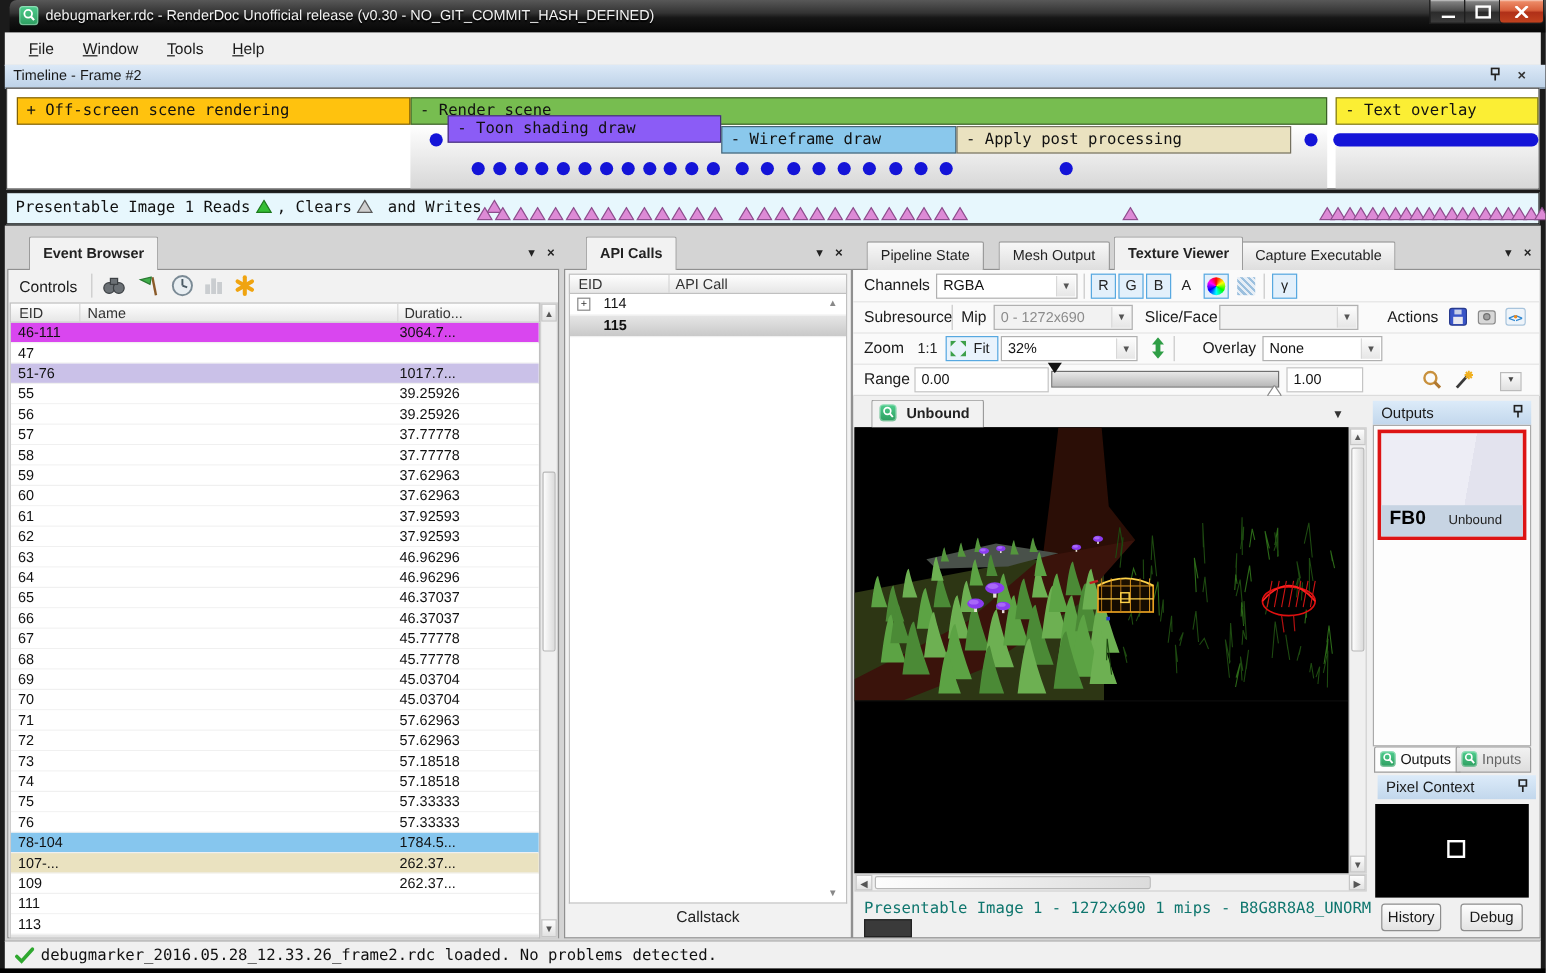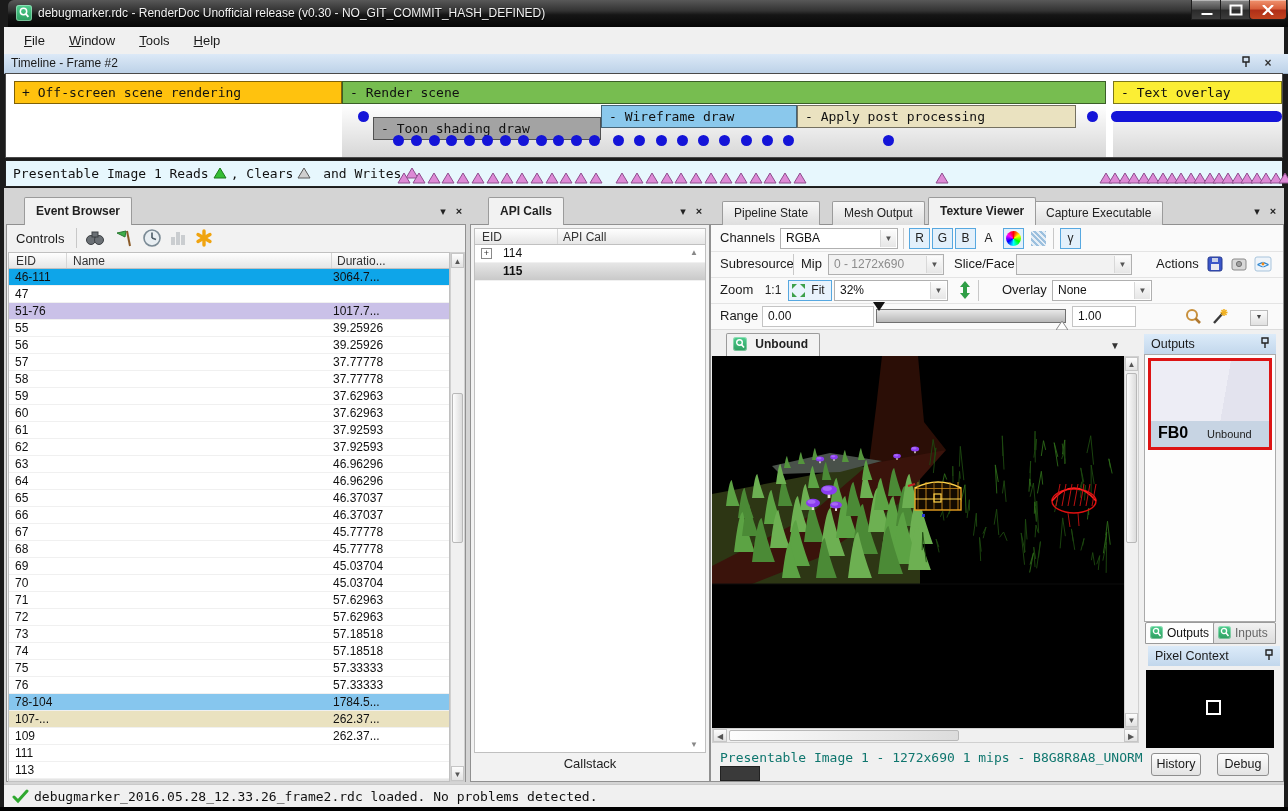--- a/index.html
+++ b/index.html
@@ -60,21 +60,21 @@
   .colline{position:absolute;top:0;bottom:0;width:1px;background:#d6d6d6;}
   #ev-rows{overflow:hidden;background:#fff;border:1px solid #c0c0c0;border-top:none;box-sizing:border-box;}
   .ev-row{position:relative;height:16px;border-bottom:1px solid #f0f0f0;background:#fff;}
   .ev-row .eid{position:absolute;left:6px;top:1px;width:50px;font-size:12px;white-space:nowrap;}
   .ev-row .nm{position:absolute;left:58px;right:72px;top:1px;font-size:12px;white-space:nowrap;overflow:hidden;}
   .ev-row .dur{position:absolute;left:324px;top:1px;width:66px;font-size:12px;white-space:nowrap;}
   .guide{position:absolute;top:0;bottom:0;width:5px;}
   .g-green{background:#6fbe4f;} .g-purple{background:#b9aae2;} .g-tan{background:#dccf98;}
   .expbox{position:absolute;top:3px;width:9px;height:9px;background:#fff;border:1px solid #888;
     font-size:9px;line-height:8px;text-align:center;color:#333;}
-  .bg-green{background:#0ea5e9;} .bg-purple{background:#cac1e8;} .bg-blue{background:#86c6ee;}
+  .bg-green{background:#d946ef;} .bg-purple{background:#cac1e8;} .bg-blue{background:#86c6ee;}
   .bg-tan{background:#eae2c0;}
   .bg-sel{background:linear-gradient(#e6e6e6,#c9c9c9);}
   
   .sb{position:absolute;background:#f0f0f0;border:1px solid #d0d0d0;box-sizing:border-box;}
   .sbbtn{position:absolute;background:linear-gradient(#fdfdfd,#e2e2e2);border:1px solid #c6c6c6;
     box-sizing:border-box;color:#555;font-size:8px;text-align:center;}
   .sbthumb{position:absolute;background:linear-gradient(90deg,#fdfdfd,#dcdcdc);border:1px solid #b8b8b8;
     border-radius:2px;box-sizing:border-box;}
   
   #api-rows .ev-row .nm{left:84px;right:6px;}
@@ -159,21 +159,21 @@
     </div>
     <div class="hdr-ico" style="right:16px;font-weight:bold;">×</div>
   </div>
 
   <div id="tl-body" class="abs">
       <div class="tl-under" style="left: 336px; width: 764px;"></div>
       <div class="tl-under" style="left: 1107px; width: 169px;"></div>
       <div class="tl-bar" style="left: 336px; top: 7px; width: 764px; background: rgb(119, 189, 80);">- Render scene</div>
       <div class="tl-bar" style="left: 8px; top: 7px; width: 328px; background: rgb(255, 194, 14);">+ Off-screen scene rendering</div>
       <div class="tl-bar" style="left: 1107px; top: 7px; width: 169px; background: rgb(251, 238, 52);">- Text overlay</div>
-      <div class="tl-bar" style="left: 367px; top: 43px; width: 228px; background: #a3a3a3;">- Toon shading draw</div>
+      <div class="tl-bar" style="left: 367px; top: 22px; width: 228px; background: #8b5cf6;">- Toon shading draw</div>
       <div class="tl-bar" style="left: 595px; top: 31px; width: 196px; background: rgb(138, 200, 236);">- Wireframe draw</div>
       <div class="tl-bar" style="left: 791px; top: 31px; width: 279px; background: rgb(234, 226, 192);">- Apply post processing</div>
       <div class="tl-dot" style="left: 352px; top: 37px;"></div>
       <div class="tl-dot" style="left: 1081px; top: 37px;"></div>
       <div class="tl-pill" style="left: 1105px; top: 37px; width: 171px;"></div>
       <div class="tl-dot" style="left: 387px; top: 61px;"></div>
       <div class="tl-dot" style="left: 405px; top: 61px;"></div>
       <div class="tl-dot" style="left: 423px; top: 61px;"></div>
       <div class="tl-dot" style="left: 440px; top: 61px;"></div>
       <div class="tl-dot" style="left: 458px; top: 61px;"></div>

